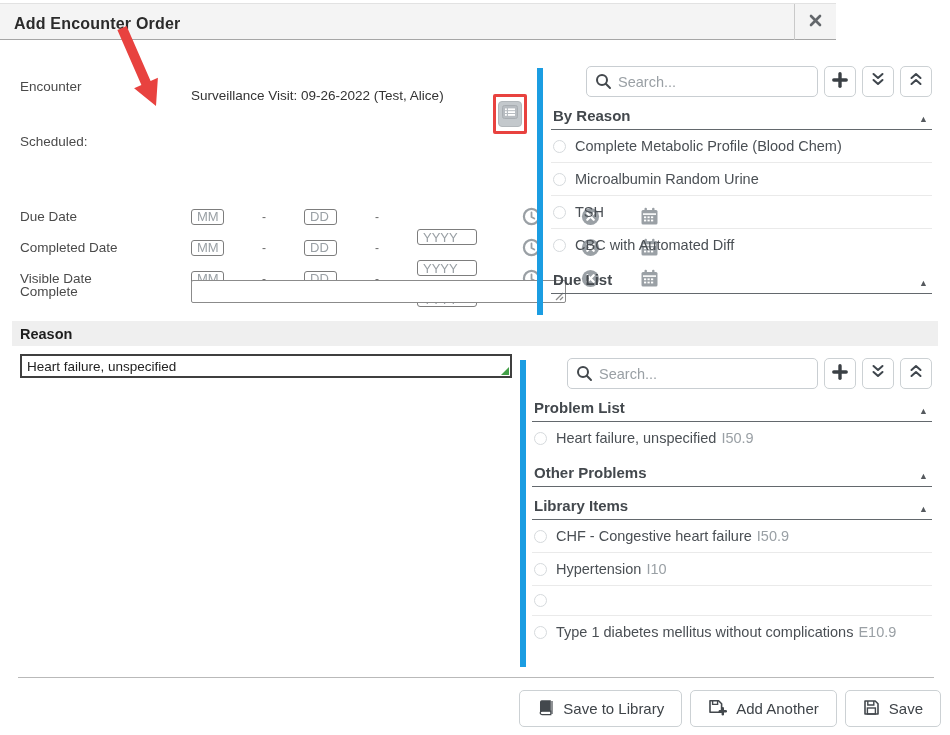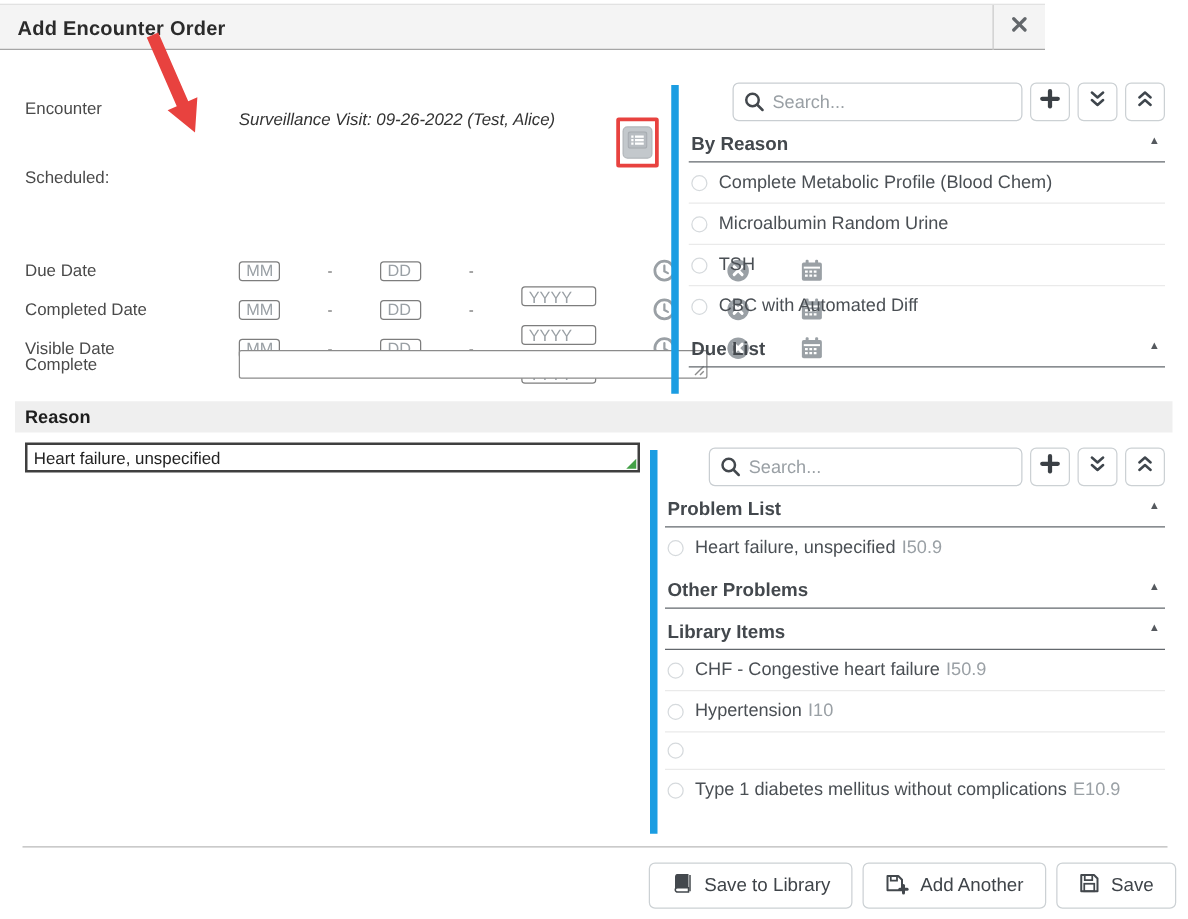--- a/index.html
+++ b/index.html
@@ -10,21 +10,21 @@
   
   .titlebar { position:absolute; left:0; top:3px; width:836px; height:37px;
               background:#f4f4f4; border-top:1px solid #e2e2e2; border-bottom:1px solid #a6a6a6; }
   .title { position:absolute; left:14px; top:11px; font-size:16px; font-weight:bold; color:#2b2b2b; letter-spacing:.2px; }
   .close-cell { position:absolute; right:0; top:0; width:42px; height:36px;
                 border-left:1px solid #c9c9c9; display:flex; align-items:center; justify-content:center; cursor:pointer; }
 
   
   .row { position:absolute; left:20px; display:flex; align-items:center;gap:36px; }
   .lbl { width:135px; font-size:13.5px; color:#4a4a4a; flex-shrink:0; }
-  .enc-val { font-size:13.5px; color:#333;font-style:italic; }
+  .enc-val { font-size:13.5px; color:#333; }
   .ac-field { width:333px; height:26px; border:2px solid #3f3f3f; border-bottom-color:#8a8a8a;
               background:#fff; font-size:13px; color:#222; display:flex; align-items:center; padding-left:28px; }
   .red-wrap { position:absolute; left:493px; top:94px; width:34px; height:40px;
               border:3px solid #e8423f; border-radius:2px; display:flex; align-items:center; justify-content:center; background:transparent; }
   .list-btn { width:24px; height:26px; background:#c3c8cc; border:1px solid #b2b7bb; border-radius:4px;
               display:flex; align-items:center; justify-content:center; cursor:pointer; }
   .sel { width:133px; height:25px; border:2px solid #4a4a4a; border-radius:4px; background:#fff;
          display:flex; align-items:center; justify-content:space-between; padding:0 8px; font-size:13.5px; color:#222; cursor:pointer; }
   .date-in { height:16px; border:1px solid #7d7d7d; border-radius:3px; font-size:13px; color:#333; padding:0 5px;
              font-family:"Liberation Sans", sans-serif; }
@@ -47,21 +47,21 @@
   .panel { position:absolute; display:flex; }
   .bluebar { width:6px; background:#1b9de2; flex-shrink:0; }
   .pcontent { flex:1; display:flex; flex-direction:column; }
   .search-row { display:flex; gap:6px; margin-bottom:4px; }
   .search-wrap { position:relative; flex:1;margin-left:35px; }
   .search-in { width:100%; height:31px; border:1px solid #c9ced2; border-radius:5px; padding:0 8px 0 31px;
                font-size:14.5px; color:#333; font-family:"Liberation Sans", sans-serif; }
   .mag { position:absolute; left:9px; top:7px; }
   .sq-btn { width:32px; height:31px; border:1px solid #ccd1d4; border-radius:5px; background:#fff;
             display:flex; align-items:center; justify-content:center; cursor:pointer; flex-shrink:0; }
-  .sec-head { display:flex; align-items:flex-start; justify-content:space-between; padding:6px 4px 5px 2px;
+  .sec-head { display:flex; align-items:flex-end; justify-content:space-between; padding:6px 4px 5px 2px;
               border-bottom:1px solid #63686d; }
   .sec-head .ht { font-size:15px; font-weight:bold; color:#43484d; }
   .caret { font-size:9px; color:#55595e; cursor:pointer; }
   .item { display:flex; align-items:center; gap:9px; padding:8px 2px; border-bottom:1px solid #eaeaea;
           font-size:14.5px; color:#4a4f54; cursor:pointer; }
   .item.last { border-bottom:none; }
   .radio { width:13px; height:13px; border:1px solid #d6dadd; border-radius:50%; flex-shrink:0; background:#fff; }
   .code { color:#9aa0a5; margin-left:5px; }
   .mt { margin-top:4px; }
 

